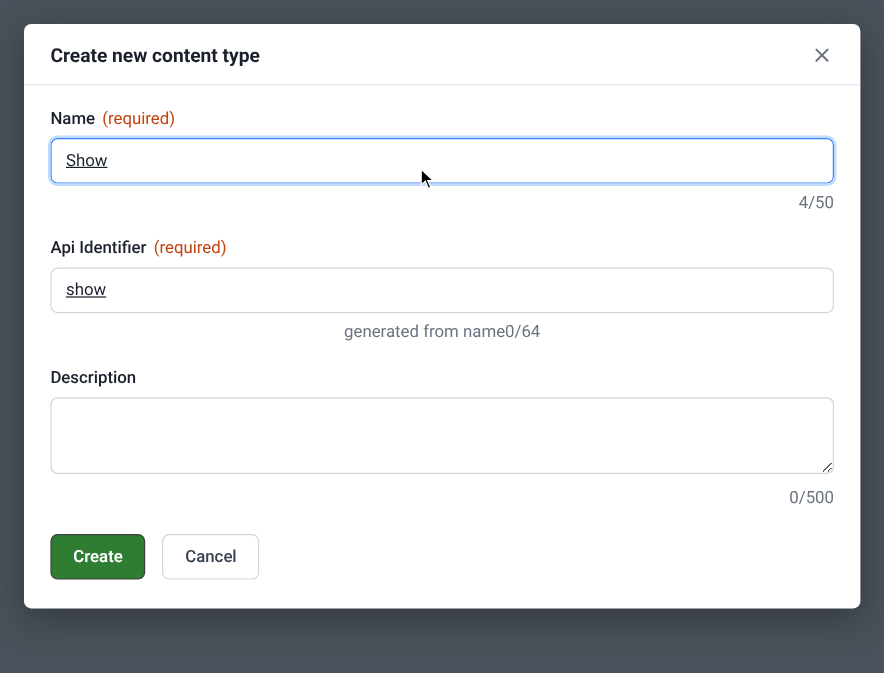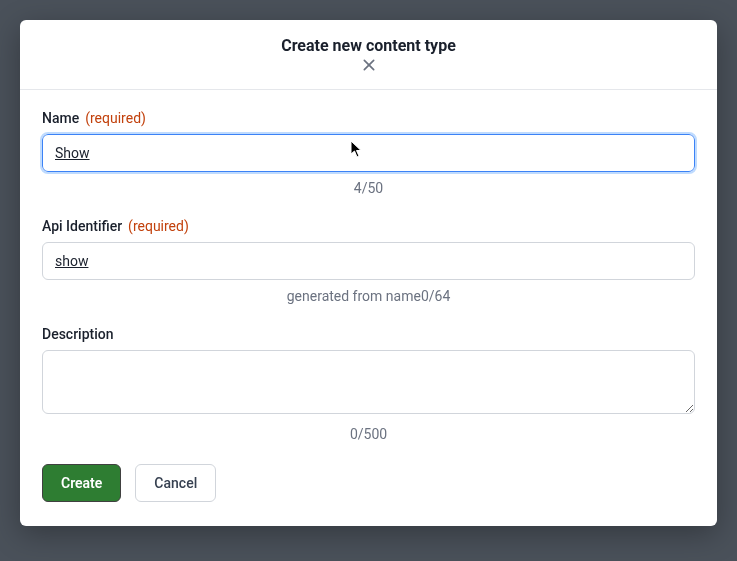--- a/index.html
+++ b/index.html
@@ -24,21 +24,20 @@
       left: 20px;
       right: 20px;
       padding-bottom: 24px;
     }
     .modal-header {
       display: flex;
       justify-content: space-between;
       align-items: center;
       padding: 16px 22px 14px 22px;
       border-bottom: 1px solid #e5e7eb;
-      flex-direction: column;
     }
     .modal-title {
       font-size: 16px;
       font-weight: 700;
       color: #1a202c;
     }
     .close-btn {
       background: none;
       border: none;
       cursor: pointer;
@@ -100,20 +99,21 @@
       font-family: inherit;
     }
     .helper-row {
       display: flex;
       justify-content: center;
       margin-top: 8px;
       font-size: 14px;
       color: #6b7280;
     }
     .helper-row.right-only {
+      justify-content: flex-end;
     }
     .button-row {
       display: flex;
       gap: 14px;
       margin-top: 10px;
     }
     .btn {
       padding: 10px 18px;
       font-size: 14px;
       font-weight: 600;

